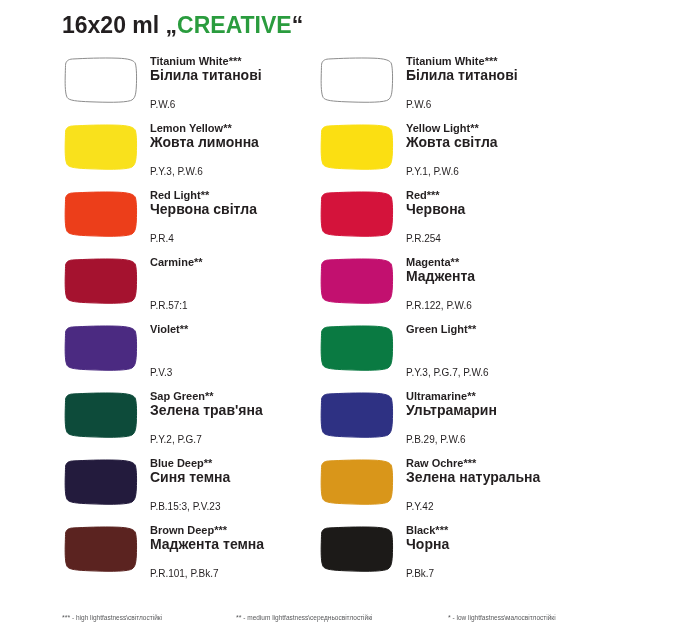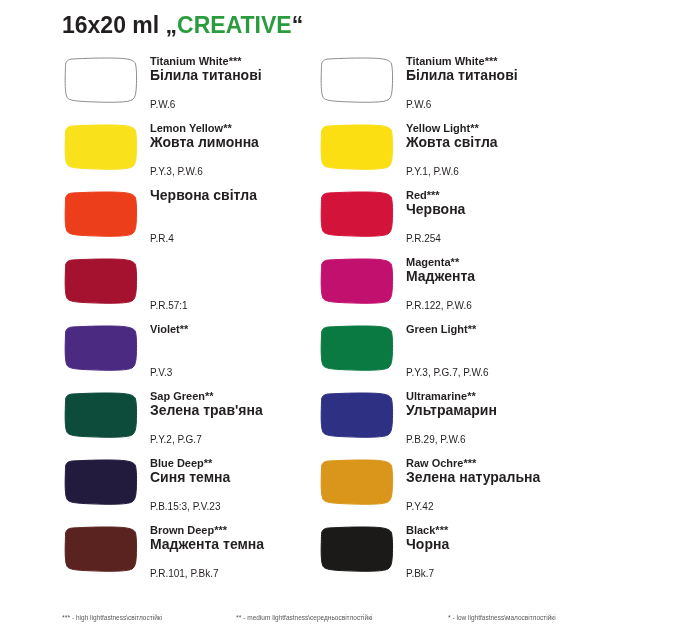--- a/index.html
+++ b/index.html
@@ -142,31 +142,33 @@
           </div>
           <div class="pigment">P.Y.3, P.W.6</div>
         </div>
         <div class="swatch-row">
           <div class="blob">
             <svg viewBox="0 0 78 48" xmlns="http://www.w3.org/2000/svg">
               <path d="M3.5,9.5 C3.5,5.5 6,3.2 10.5,3.0 C22,2.4 40,1.6 56,2.2 C66,2.6 72.5,4.0 73.5,8.0 C74.6,12.4 74.8,22 74.3,31 C73.9,38.5 73.0,43.2 68.5,44.6 C61.5,46.8 44,46.4 28,45.8 C15,45.3 7.0,44.6 5.2,41.5 C3.3,38.2 3.0,30 3.2,21 C3.3,16 3.5,12 3.5,9.5 Z" fill="#ec3e1a" stroke="#ec3e1a" stroke-width="1"></path>
             </svg>
           </div>
           <div class="names">
+            <div class="name-en">Red Light**</div>
             <div class="name-ua">Червона світла</div>
           </div>
           <div class="pigment">P.R.4</div>
         </div>
         <div class="swatch-row">
           <div class="blob">
             <svg viewBox="0 0 78 48" xmlns="http://www.w3.org/2000/svg">
               <path d="M3.5,9.5 C3.5,5.5 6,3.2 10.5,3.0 C22,2.4 40,1.6 56,2.2 C66,2.6 72.5,4.0 73.5,8.0 C74.6,12.4 74.8,22 74.3,31 C73.9,38.5 73.0,43.2 68.5,44.6 C61.5,46.8 44,46.4 28,45.8 C15,45.3 7.0,44.6 5.2,41.5 C3.3,38.2 3.0,30 3.2,21 C3.3,16 3.5,12 3.5,9.5 Z" fill="#a5122f" stroke="#a5122f" stroke-width="1"></path>
             </svg>
           </div>
           <div class="names">
+            <div class="name-en">Carmine**</div>
           </div>
           <div class="pigment">P.R.57:1</div>
         </div>
         <div class="swatch-row">
           <div class="blob">
             <svg viewBox="0 0 78 48" xmlns="http://www.w3.org/2000/svg">
               <path d="M3.5,9.5 C3.5,5.5 6,3.2 10.5,3.0 C22,2.4 40,1.6 56,2.2 C66,2.6 72.5,4.0 73.5,8.0 C74.6,12.4 74.8,22 74.3,31 C73.9,38.5 73.0,43.2 68.5,44.6 C61.5,46.8 44,46.4 28,45.8 C15,45.3 7.0,44.6 5.2,41.5 C3.3,38.2 3.0,30 3.2,21 C3.3,16 3.5,12 3.5,9.5 Z" fill="#4b2a81" stroke="#4b2a81" stroke-width="1"></path>
             </svg>
           </div>
           <div class="names">

